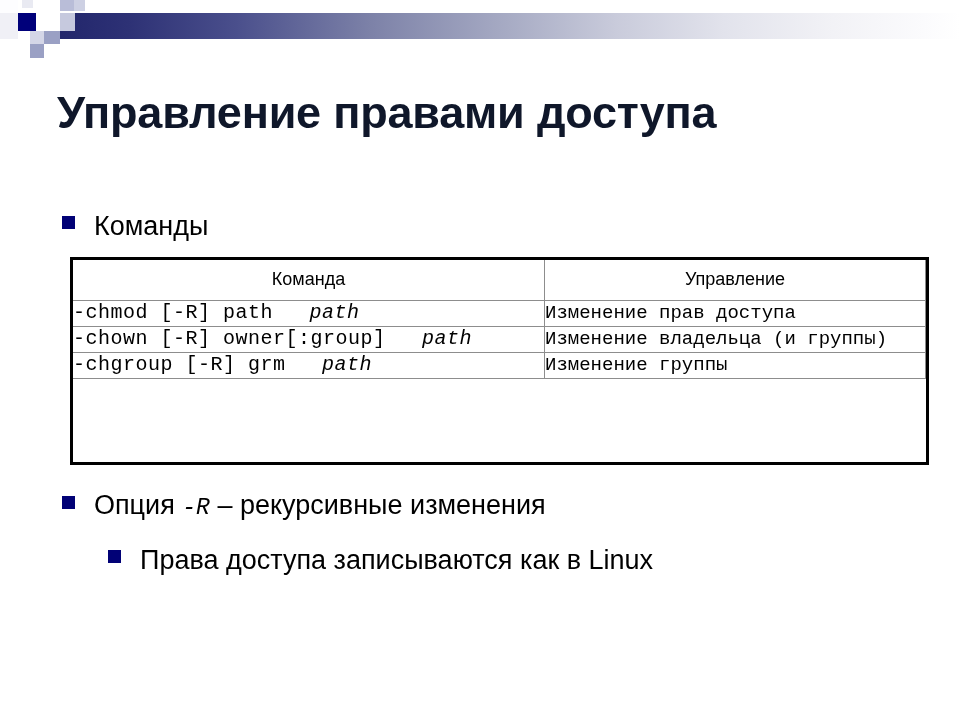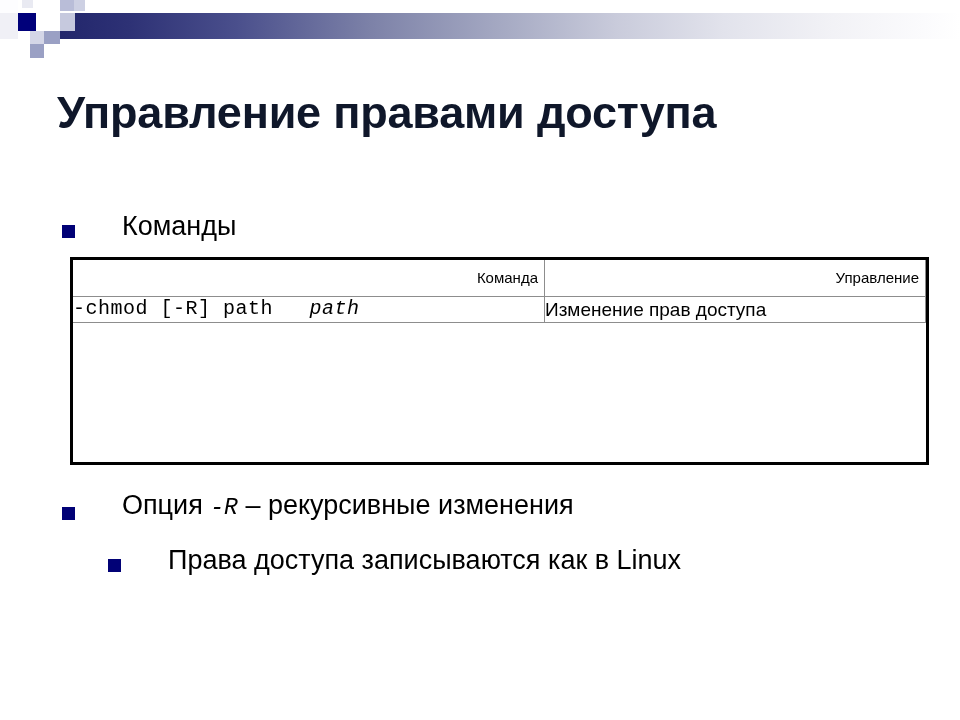--- a/index.html
+++ b/index.html
@@ -57,22 +57,21 @@
     line-height: 54px;
     letter-spacing: -0.2px;
     color: #0f172a;
     white-space: nowrap;
   }
 
   
   .bullet-row {
     position: absolute;
     display: flex;
-    align-items: flex-end;
-    gap: 28px;
+    align-items: center;
   }
   .bullet-marker {
     width: 13px;
     height: 13px;
     background: #010176;
     flex: 0 0 auto;
     position: relative;
     top: -4px;
     margin-right: 19px;
   }
@@ -104,37 +103,38 @@
   }
   #cmd-table th, #cmd-table td {
     border: 1px solid #8d8d8d;
     padding: 0;
     vertical-align: top;
   }
   #cmd-table col.c1 { width: 472px; }
   #cmd-table col.c2 { width: 381px; }
 
   .th-inner {
-    font-size: 15px;
-    text-align: right;
+    font-size: 18px;
+    text-align: center;
     padding: 9px 6px 10px 6px;
     font-weight: normal;
   }
   .td-cmd {
     font-family: "Liberation Mono", "DejaVu Sans Mono", monospace;
     font-size: 20px;
     letter-spacing: 0.5px;
     padding: 8px 6px 9px 12px;
     white-space: pre;
   }
   .td-cmd i { font-style: italic; margin-left: 24px; }
   .td-desc {
     font-size: 19px;
     line-height: 25px;
     padding: 8px 8px 9px 10px;
+    font-family: Liberation Mono, monospace;
   }
   .row-tall .td-cmd, .row-tall .td-desc { padding-bottom: 22px; }
 
   
   #table-frame {
     position: absolute;
     left: 70px;
     top: 257px;
     width: 853px;
     height: 202px;
@@ -184,20 +184,28 @@
       <th>
         <div class="th-inner">Управление</div>
       </th>
     </tr>
   </thead>
   <tbody id="cmd-table-body">
       <tr>
         <td class="td-cmd"><span>-chmod [-R] path </span><i>path</i><span></span></td>
         <td class="td-desc">Изменение прав доступа</td>
       </tr>
+      <tr class="row-tall">
+        <td class="td-cmd"><span>-chown [-R] owner[:group] </span><i>path</i><span></span></td>
+        <td class="td-desc">Изменение владельца (и группы)</td>
+      </tr>
+      <tr>
+        <td class="td-cmd"><span>-chgroup [-R] grm </span><i>path</i><span></span></td>
+        <td class="td-desc">Изменение группы</td>
+      </tr>
     </tbody>
 </table>
 <div id="table-frame"></div>
 
 <div class="bullet-row" id="bullet-option">
   <span class="bullet-marker"></span>
   <span class="bullet-text"><span>Опция </span><span class="mono-ital">-R</span><span> – рекурсивные изменения</span></span>
 </div>
 
 <div class="bullet-row" id="bullet-rights">

